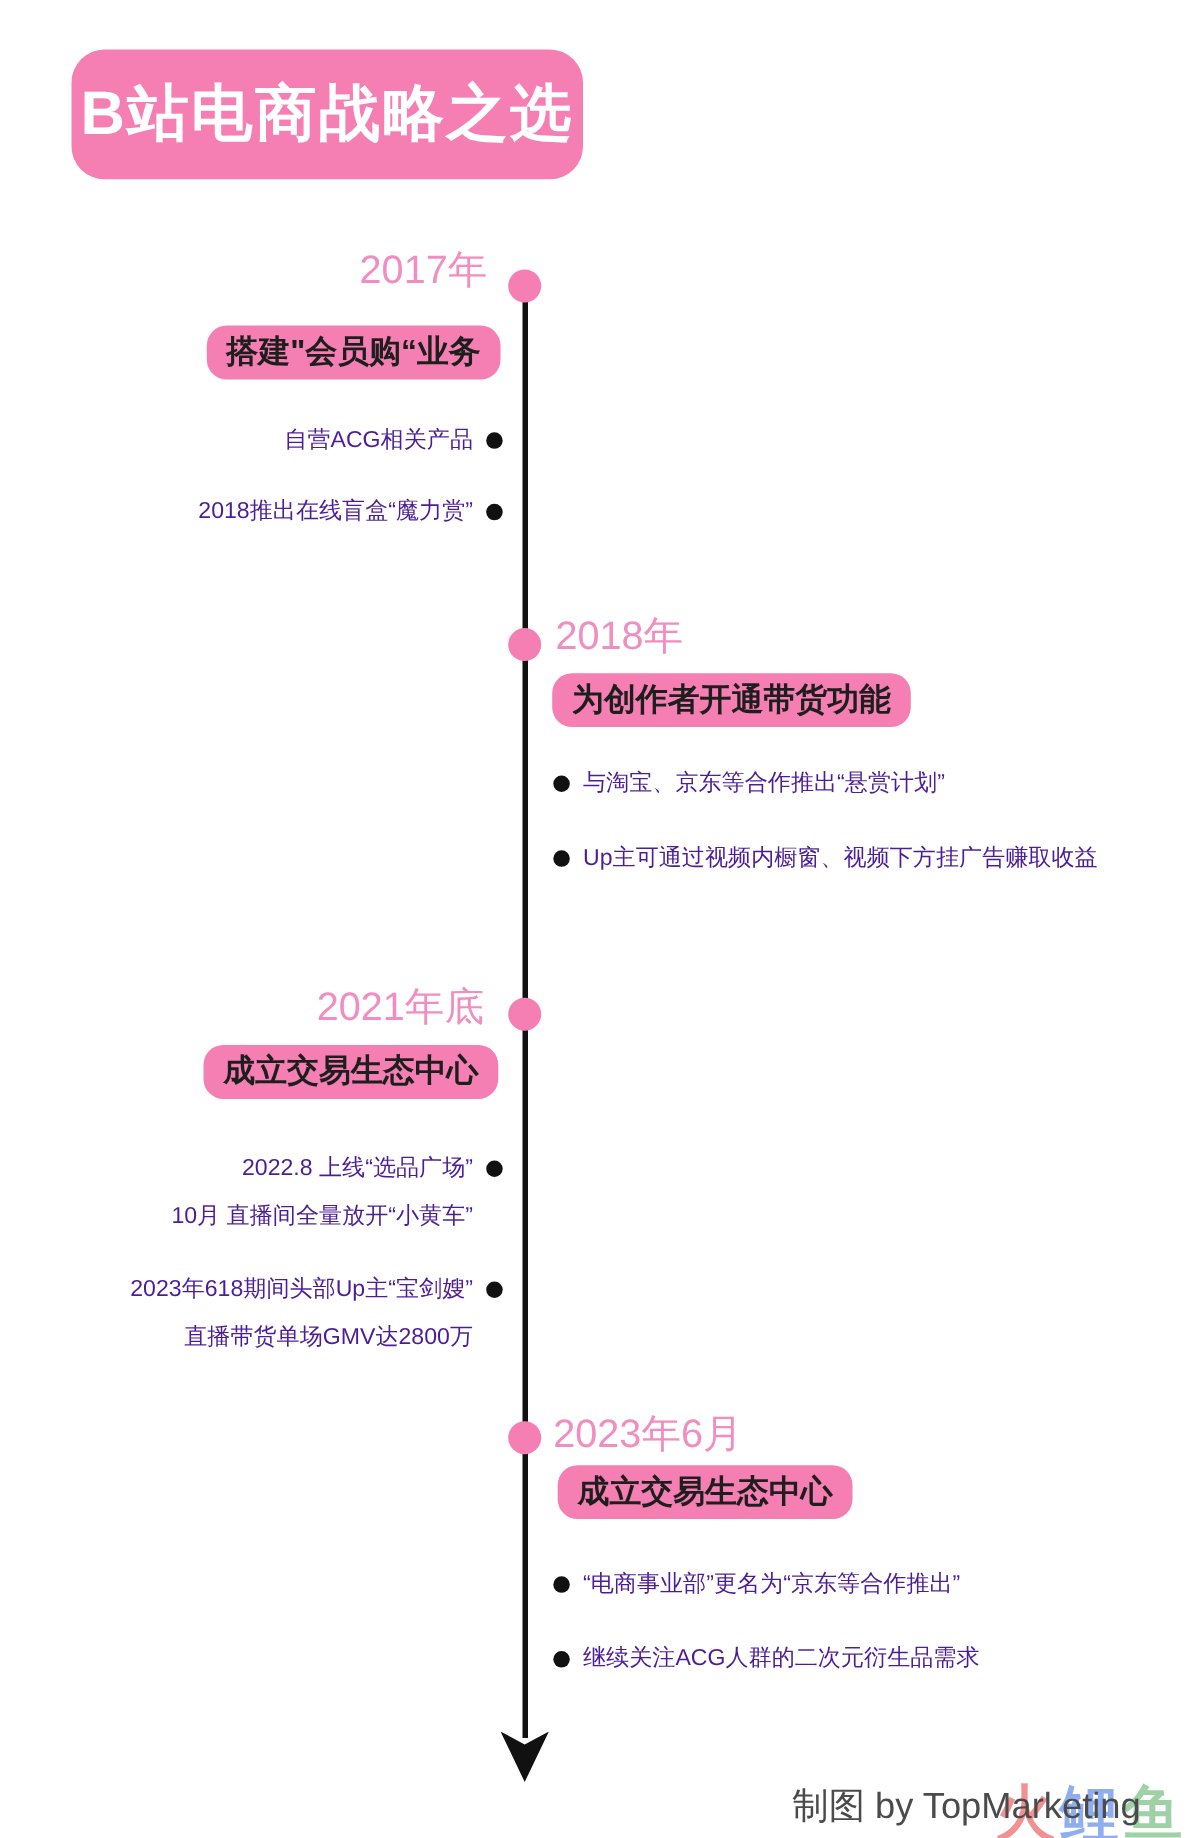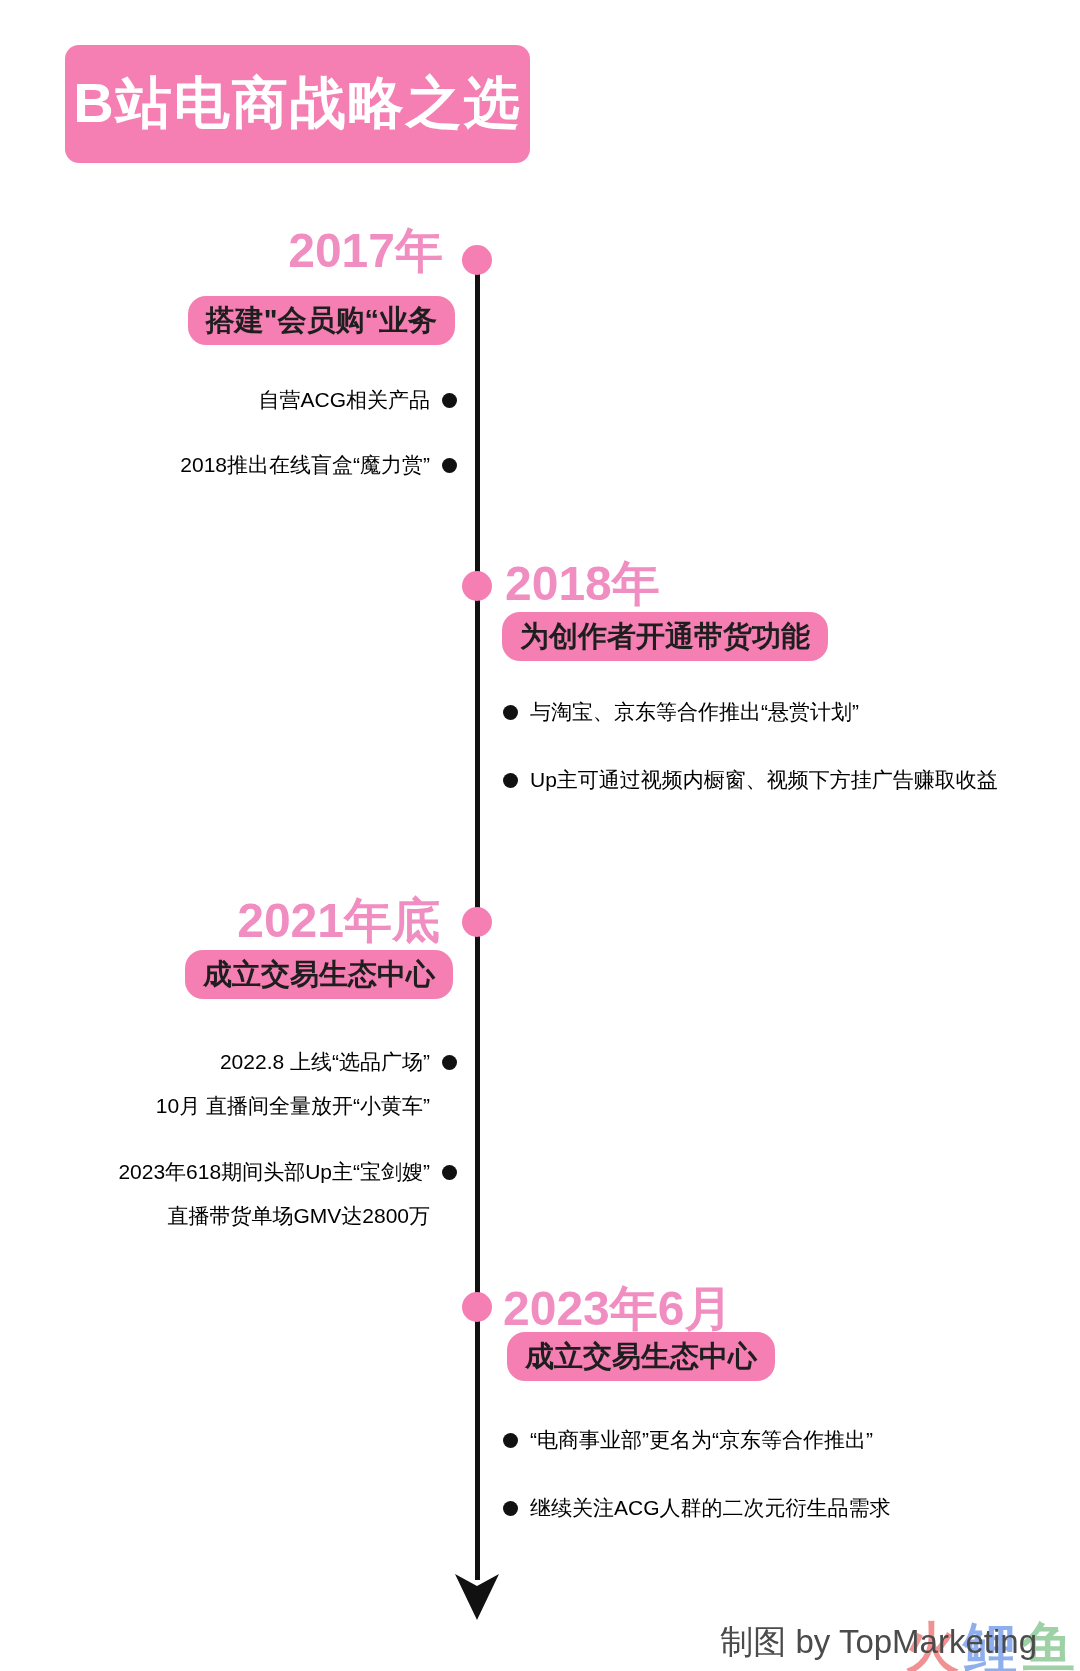--- a/index.html
+++ b/index.html
@@ -14,52 +14,52 @@
   *{margin:0;padding:0;box-sizing:border-box;}
   html,body{background:#e9e9e9;}
   body{font-family:"Liberation Sans","DejaVu Sans",sans-serif;}
   .canvas{
     position:relative;width:1080px;height:1671px;background:#ffffff;
     margin:0 auto;overflow:hidden;
   }
   
   .banner{
     position:absolute;left:65px;top:45px;width:465px;height:118px;
-    background:var(--pink,#F57FB3);border-radius:14px;
+    background:var(--pink,#F57FB3);border-radius:30px;
     display:flex;align-items:center;justify-content:center;
   }
   .banner .title{
     color:#ffffff;font-size:56px;font-weight:700;letter-spacing:2px;white-space:nowrap;
   }
   
   .spine{
     position:absolute;left:475px;top:260px;width:5px;height:1320px;background:#111;
   }
   .spine-arrow{position:absolute;left:455px;top:1574px;}
   
   .node{
     position:absolute;left:462px;width:30px;height:30px;border-radius:50%;
     background:var(--pink,#F57FB3);
   }
   .date{
-    position:absolute;font-size:48px;font-weight:700;color:var(--date_pink,#F18EC1);
+    position:absolute;font-size:36px;font-weight:400;color:var(--date_pink,#F18EC1);
     line-height:1;white-space:nowrap;
   }
   .date.left{text-align:right;}
   .badge{
     position:absolute;background:var(--pink,#F57FB3);border-radius:18px;
     color:var(--text_black,#1E1E1E);font-size:29px;font-weight:700;
     padding:10px 18px;line-height:1;white-space:nowrap;
   }
   
   .bullet{position:absolute;}
   .brow{display:flex;align-items:center;height:44px;}
   .bullet.left .brow{justify-content:flex-end;}
   .bline{
-    font-size:21px;color:#000000;font-weight:500;line-height:44px;white-space:nowrap;
+    font-size:21px;color:#4c1d95;font-weight:500;line-height:44px;white-space:nowrap;
   }
   .bdot{
     width:15px;height:15px;border-radius:50%;background:#111;flex:0 0 15px;
   }
   .bullet.left .bdot{margin-left:12px;}
   .bullet.right .bdot{margin-right:12px;}
   .bdot.spacer{background:transparent;}
   
   .credit{
     position:absolute;top:1622px;right:43px;font-size:33px;

